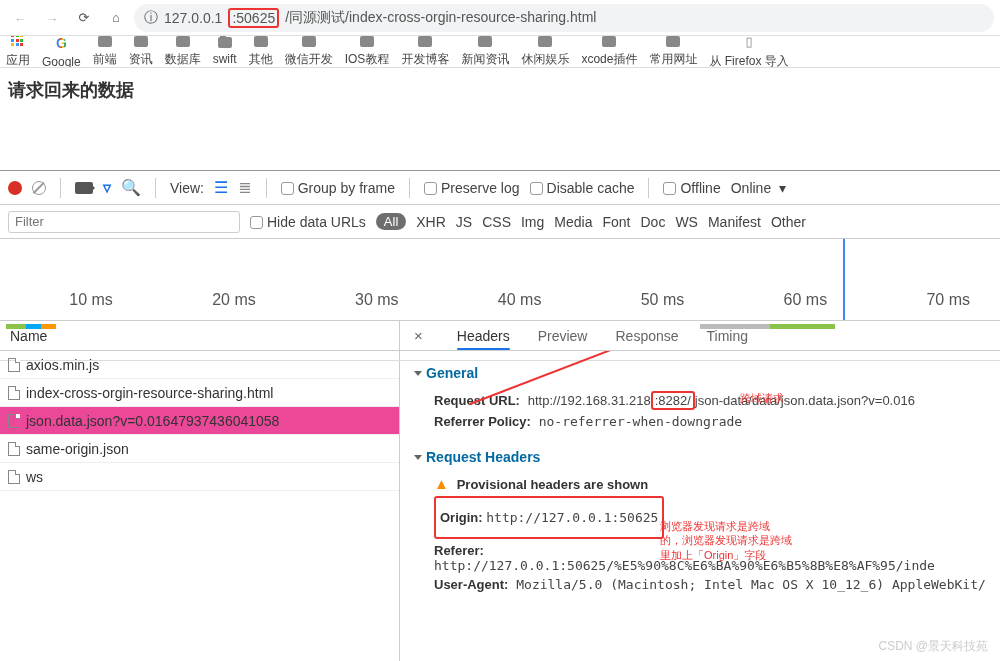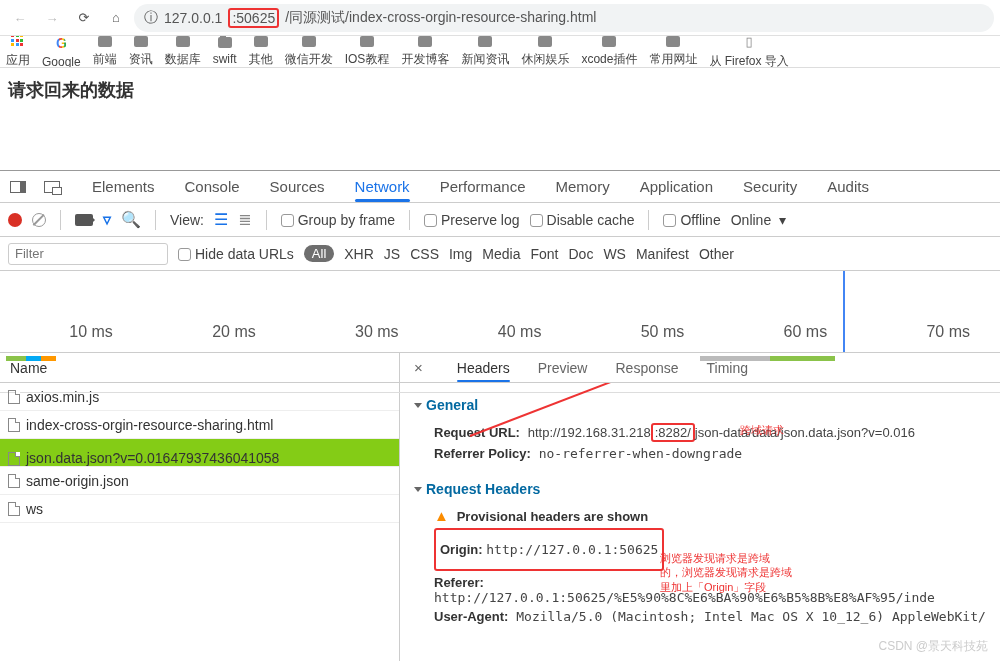--- a/index.html
+++ b/index.html
@@ -45,37 +45,37 @@
 .rec-btn{width:14px;height:14px;background:#d93025;border-radius:50%;}
 .clear-btn{width:14px;height:14px;border:1.5px solid #999;border-radius:50%;position:relative;}
 .clear-btn::after{content:"";position:absolute;width:15px;height:1.5px;background:#999;top:5px;left:-2px;transform:rotate(-45deg);}
 .cam-icon{width:18px;height:12px;background:#555;border-radius:2px;position:relative;}
 .cam-icon::after{content:"";position:absolute;right:-6px;top:2px;border:4px solid transparent;border-left-color:#555;}
 .filter-icon{color:#1a73e8; font-size:16px; font-weight:bold;}
 .sep{width:1px;height:20px;background:#ccc;margin:0 4px;}
 .chk{width:13px;height:13px;border:1px solid #999;border-radius:3px;display:inline-block;margin-right:4px;vertical-align:middle;}
 
 .dt-filter { height:34px; display:flex;align-items:center; padding:0 8px; gap:10px; border-bottom:1px solid #ccc; font-size:14px; color:#444;}
-.filter-input{width:160px; height:22px;border:1px solid #ccc;border-radius:3px;padding:0 6px;color:#ef4444;font-size:13px;}
+.filter-input{width:232px; height:22px;border:1px solid #ccc;border-radius:3px;padding:0 6px;color:#ef4444;font-size:13px;}
 .pill{background:#6e6e6e;color:#fff;padding:1px 8px;border-radius:9px;font-size:13px;}
 .ft{cursor:default;}
 
 .dt-timeline { height:82px; border-bottom:1px solid #ccc; position:relative;}
 .tl-labels{display:flex;font-size:16px;color:#555;padding:4px 0 0 0;margin-top:48px;}
 .tl-labels span{flex:1;text-align:right;padding-right:30px;}
 .tl-body{height:52px;position:relative;border-bottom:1px solid #ddd;}
 .tl-bar{position:absolute;height:5px;top:15px;left:6px;width:50px;background:linear-gradient(90deg,#8bc34a 0 40%,#03a9f4 40% 70%,#ff9800 70% 100%);}
 .tl-seg{position:absolute;top:15px;height:5px;}
 .tl-playhead{position:absolute;top:0;bottom:0;left:843px;width:2px;background:#4285f4;}
 
 .dt-body{flex:1;display:flex;min-height:0;}
 .req-list{width:400px;border-right:1px solid #ccc;display:flex;flex-direction:column;}
 .req-head{height:30px;display:flex;align-items:center;padding:0 10px;border-bottom:1px solid #ccc;font-size:14px;color:#333;}
 .req-row{height:28px;display:flex;align-items:center;padding:0 8px;gap:6px;border-bottom:1px solid #eee;font-size:14px;}
-.req-row.sel{background:#84cc16;align-items:flex-end;}
+.req-row.sel{background:#ec4899;}
 .file-icon{width:12px;height:14px;border:1px solid #888;position:relative;}
 .file-icon::after{content:"";position:absolute;right:-1px;top:-1px;width:4px;height:4px;background:#fff;border-left:1px solid #888;border-bottom:1px solid #888;}
 
 .detail{flex:1;display:flex;flex-direction:column;min-height:0;}
 .det-tabs{height:30px;display:flex;align-items:center;gap:28px;padding:0 14px;border-bottom:1px solid #ccc;font-size:14px;color:#666;}
 .close-x{font-size:15px;color:#666;margin-right:6px;}
 .det-tab.active{color:#333;font-weight:500;position:relative;}
 .det-tab.active::after{content:"";position:absolute;left:0;right:0;bottom:-6px;height:2px;background:#1a73e8;border-radius:2px;}
 .det-body{flex:1;overflow:hidden;padding:10px 14px;font-size:14px;position:relative;}
 .sect{display:flex;align-items:center;gap:4px;margin:4px 0 8px 0;font-weight:bold;color:#0369a1;}
@@ -177,35 +177,20 @@
       <span>从 Firefox 导入</span>
     </div>
 
 </div>
 
 <div class="page-area">
   <div>请求回来的数据</div>
 </div>
 
 <div class="dt">
-  <div class="dt-dock">
-    <span class="dock-icon"></span>
-    <span class="dev-select"></span>
-    <div class="dt-tabs">
-      <span class="dt-tab">Elements</span>
-      <span class="dt-tab">Console</span>
-      <span class="dt-tab">Sources</span>
-      <span class="dt-tab active">Network</span>
-      <span class="dt-tab">Performance</span>
-      <span class="dt-tab">Memory</span>
-      <span class="dt-tab">Application</span>
-      <span class="dt-tab">Security</span>
-      <span class="dt-tab">Audits</span>
-    </div>
-  </div>
 
   <div class="dt-toolbar">
     <span class="rec-btn"></span>
     <span class="clear-btn"></span>
     <span class="sep"></span>
     <span class="cam-icon"></span>
     <span class="filter-icon">▿</span>
     <span style="font-size:16px;color:#666;">🔍</span>
     <span class="sep"></span>
     <span>View:</span>

